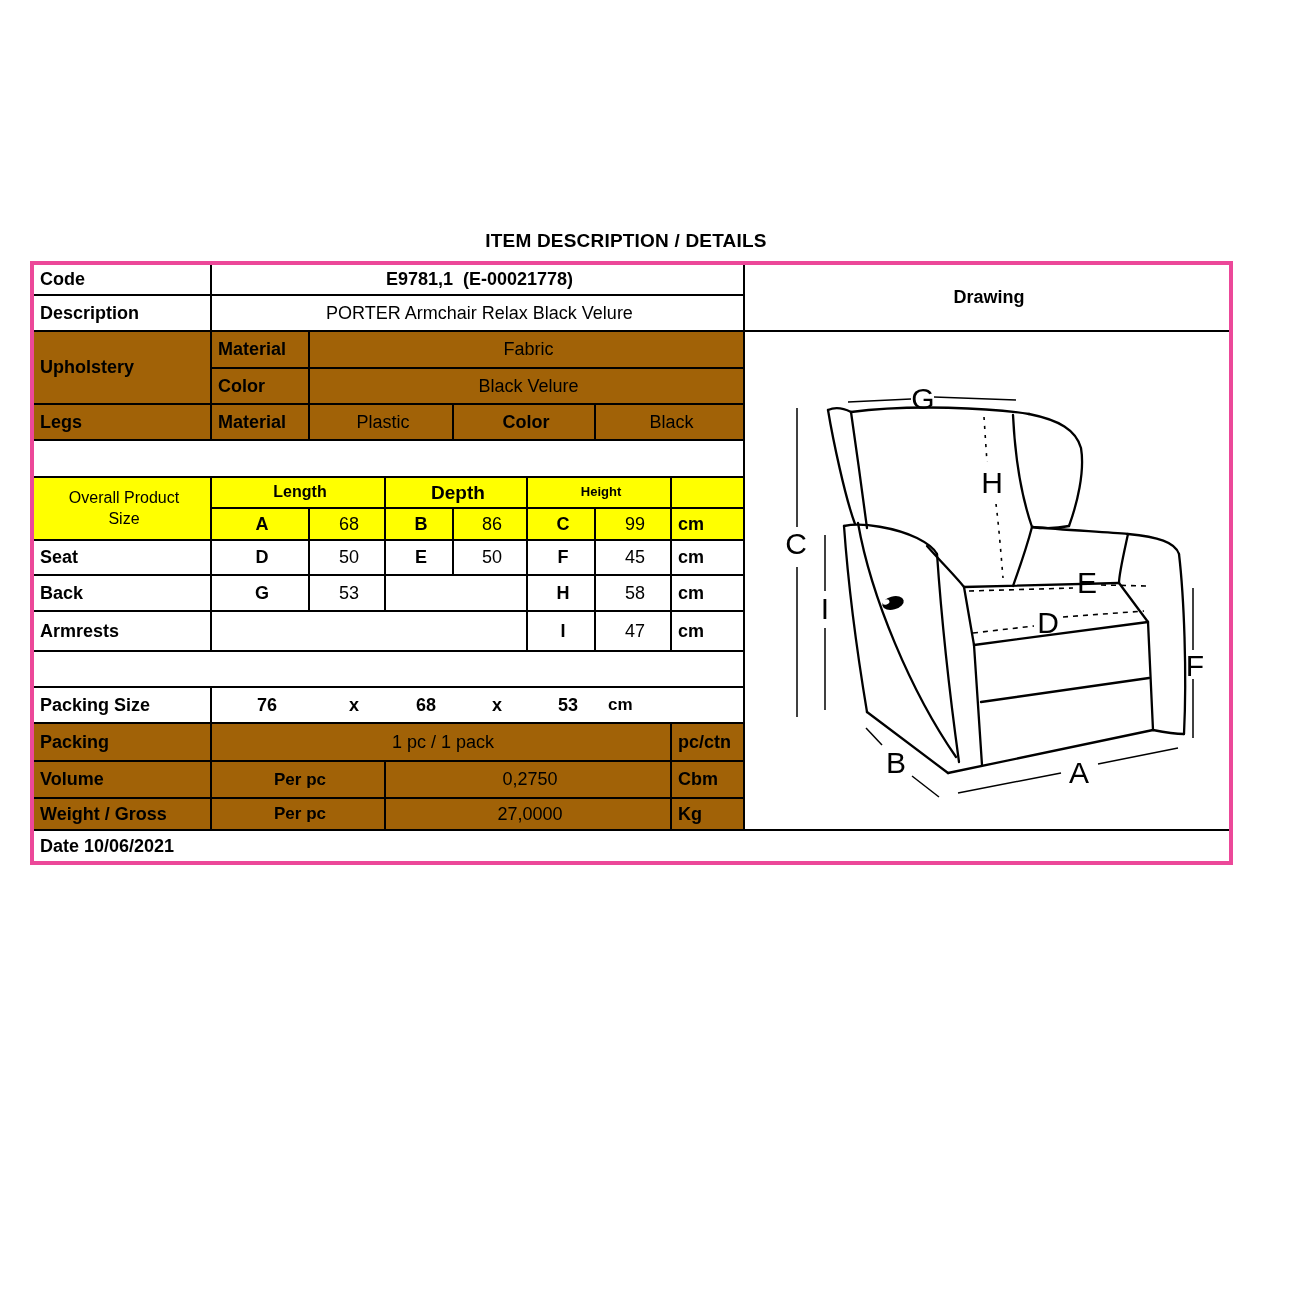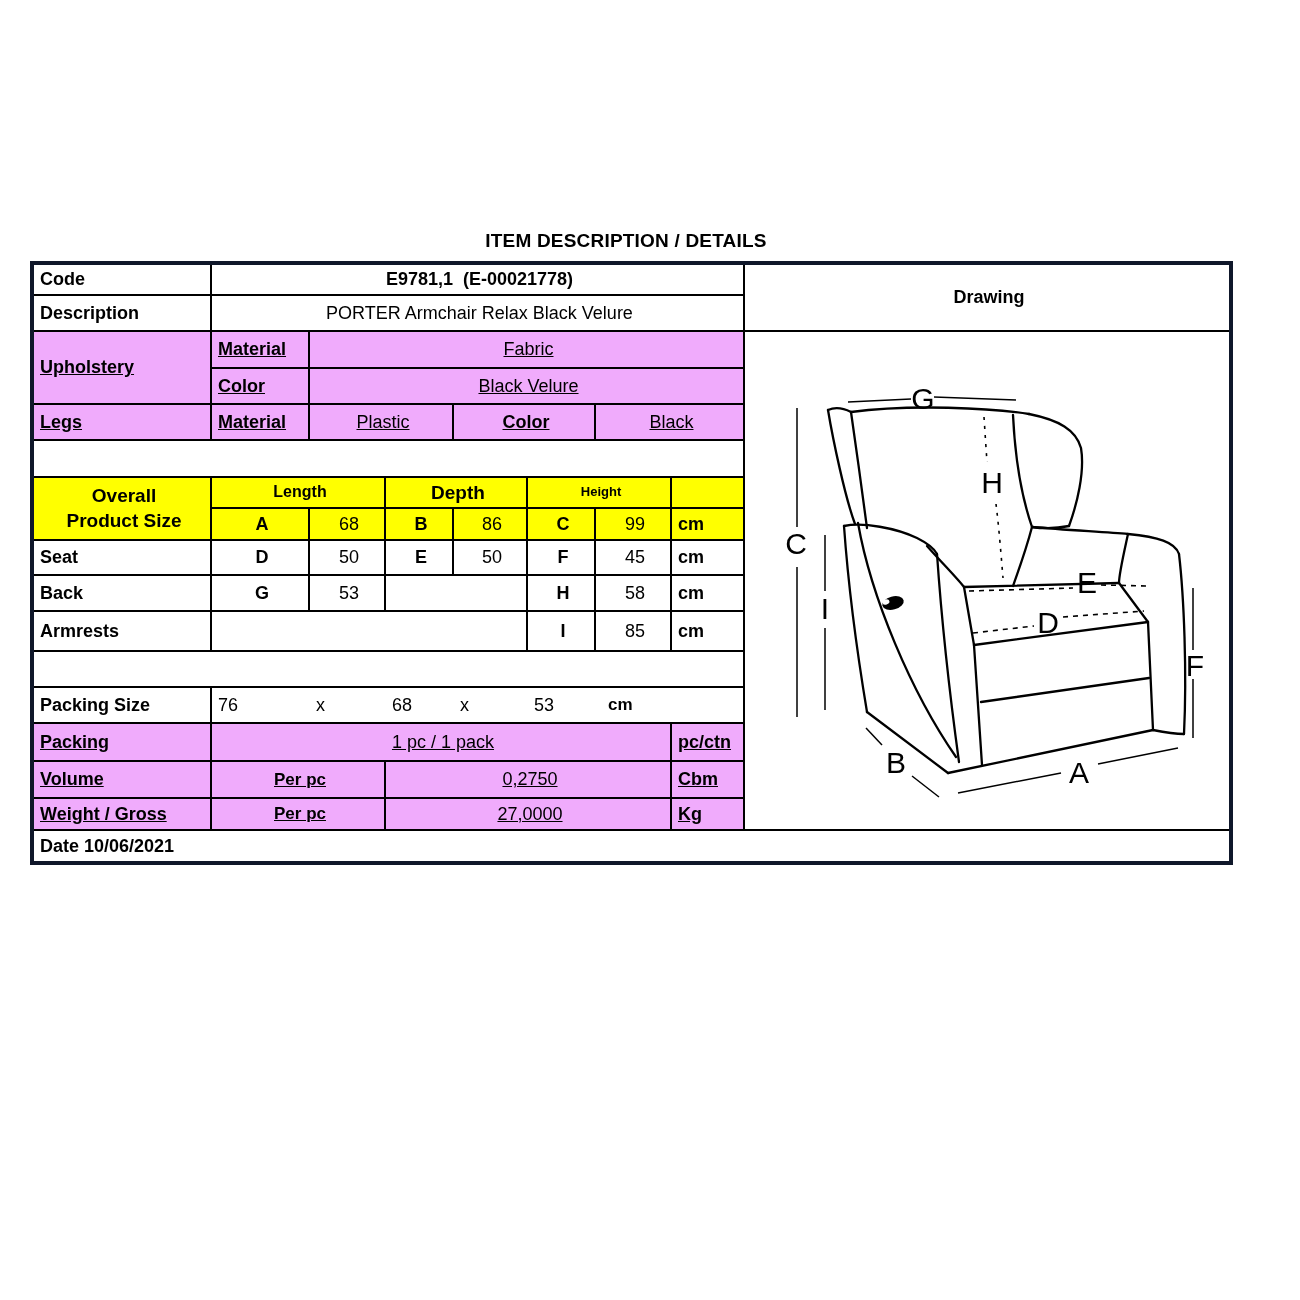--- a/index.html
+++ b/index.html
@@ -1,34 +1,34 @@
 <!DOCTYPE html>
 <html><head>
 <meta charset="utf-8">
 <style>
   html,body{margin:0;padding:0;background:#ffffff;}
   body{width:1300px;height:1300px;position:relative;font-family:"Liberation Sans",sans-serif;color:#000;}
   .sheet{position:absolute;left:0;top:8px;width:1300px;height:1300px;background:#fff;}
   .title{position:absolute;left:30px;top:222px;width:1192px;text-align:center;
          font-size:19px;font-weight:bold;letter-spacing:.2px;}
   table.spec{position:absolute;left:30px;top:253px;border-collapse:collapse;table-layout:fixed;
-             border:4px solid #0f172a;}
+             border:4px solid #ec4899;}
   table.spec td{border:2px solid #000;font-size:18px;vertical-align:middle;
                 padding:0 2px 0 6px;overflow:hidden;line-height:1.15;}
   td.lab{font-weight:bold;font-size:17px;}
   td.c{text-align:center;padding:0;}
   td.b{font-weight:bold;}
-  td.gray{background:#f0abfc;text-decoration:underline;}
+  td.gray{background:#a16207;}
   td.yellow{background:#FFFF00;}
   td.unit{font-weight:bold;font-size:16px;padding-left:5px;}
   td.nopad{padding:0;}
   td.ws{white-space:pre;}
-  .wrapbox{width:132px;margin:0 auto;text-align:center;font-weight:bold;font-size:19px;line-height:1.3;}
+  .wrapbox{width:132px;margin:0 auto;text-align:center;font-weight:normal;font-size:16px;line-height:1.3;}
   .psrow{display:flex;align-items:center;height:100%;font-size:18px;}
-  .psrow .seg{}
+  .psrow .seg{text-align:center;font-weight:bold;}
   .psrow .segunit{flex:1;text-align:left;font-weight:bold;font-size:17px;padding-left:6px;}
   .drawcell{padding:0;vertical-align:top;background:#fff;}
   .drawwrap{position:relative;width:476px;height:497px;}
   svg.chair{display:block;}
   .chairline{fill:none;stroke:#000;stroke-width:2.3;stroke-linecap:round;stroke-linejoin:round;}
   .dimline{fill:none;stroke:#000;stroke-width:1.5;}
   .dashline{fill:none;stroke:#000;stroke-width:1.6;stroke-dasharray:5 5;}
   .dotline{fill:none;stroke:#000;stroke-width:1.6;stroke-dasharray:3 6;}
   .dimtext{font-family:"Liberation Sans",sans-serif;font-size:30px;fill:#000;text-anchor:middle;}
   .drawheader{font-weight:bold;font-size:19px;text-align:center;}
@@ -197,21 +197,21 @@
       <td class="c" colspan="2"></td>
       <td class="c b">H</td>
       <td class="c">58</td>
       <td class="unit">cm</td>
     </tr>
 
     <tr style="height:40px">
       <td class="lab">Armrests</td>
       <td class="c" colspan="4"></td>
       <td class="c b">I</td>
-      <td class="c">85</td>
+      <td class="c">47</td>
       <td class="unit">cm</td>
     </tr>
 
     <tr style="height:36px">
           <td colspan="8"></td>
         </tr>
 
     <tr style="height:36px">
       <td class="lab">Packing Size</td>
       <td class="nopad" colspan="7">

